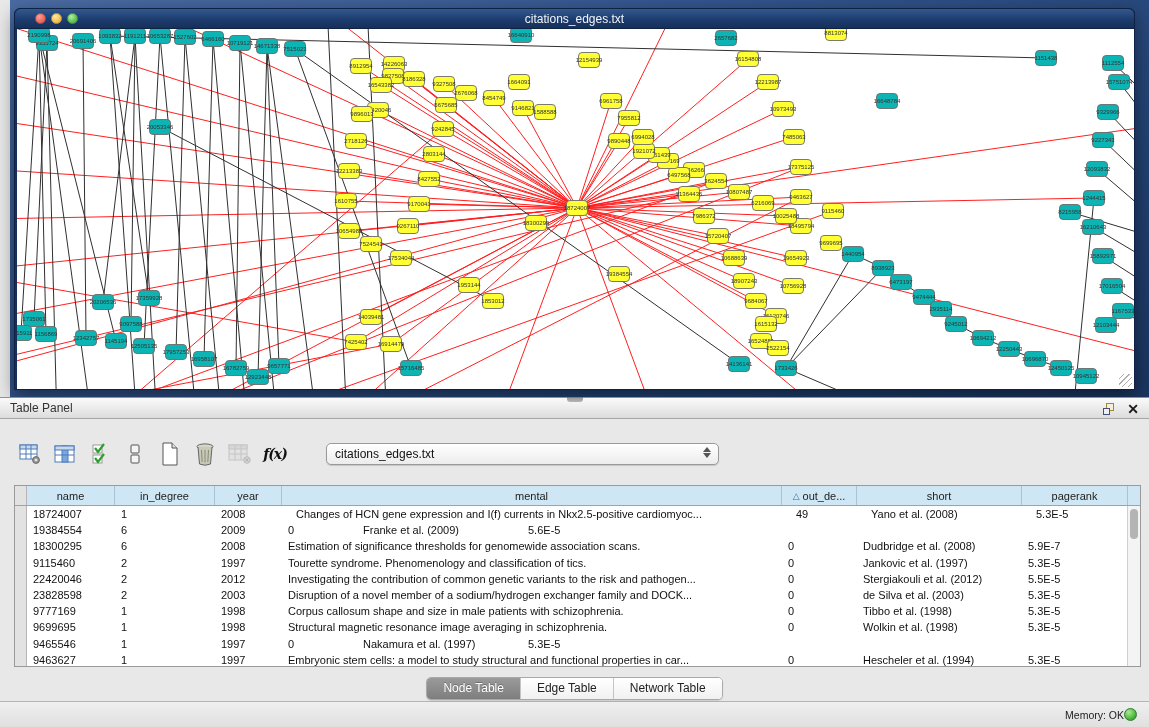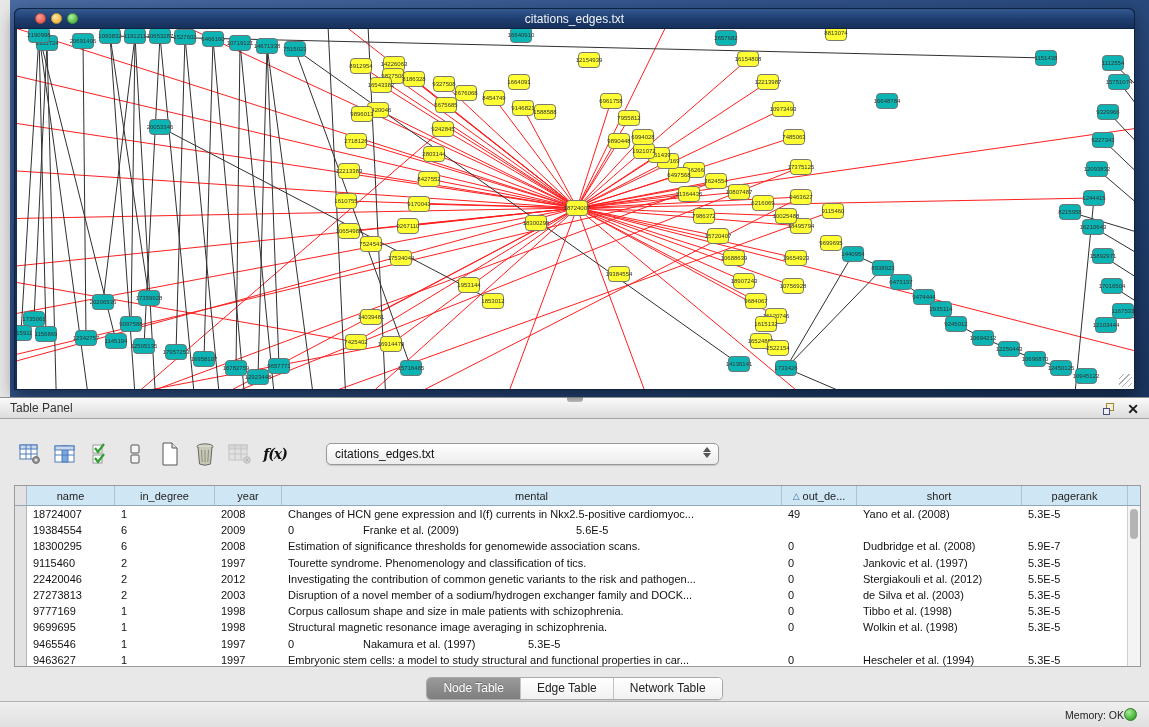--- a/index.html
+++ b/index.html
@@ -840,33 +840,33 @@
           <div class="hcell" style="width: 106px;">
             <span>pagerank</span>
           </div>
         </div>
       <div class="tbody" id="tbody">
           <div class="trow">
             <div class="gut" style="align-self: stretch;"></div>
             <div class="tcell" style="width: 88px;">18724007</div>
             <div class="tcell" style="width: 100px;">1</div>
             <div class="tcell" style="width: 67px;">2008</div>
-            <div class="tcell" style="width: 500px;">Changes of HCN gene expression and I(f) currents in Nkx2.5-positive cardiomyoc...</div>
+            <div class="tcell" style="width: 500px; margin-left: 8px;">Changes of HCN gene expression and I(f) currents in Nkx2.5-positive cardiomyoc...</div>
             <div class="tcell" style="width: 75px;">49</div>
             <div class="tcell" style="width: 165px;">Yano et al. (2008)</div>
             <div class="tcell" style="width: 106px;">5.3E-5</div>
           </div>
           <div class="trow">
             <div class="gut" style="align-self: stretch;"></div>
             <div class="tcell" style="width: 88px;">19384554</div>
             <div class="tcell" style="width: 100px;">6</div>
             <div class="tcell" style="width: 67px;">2009</div>
             <div class="tcell" style="width: 75px;">0</div>
             <div class="tcell" style="width: 165px;">Franke et al. (2009)</div>
-            <div class="tcell" style="width: 106px; margin-left: 48px;">5.6E-5</div>
+            <div class="tcell" style="width: 106px;">5.6E-5</div>
           </div>
           <div class="trow">
             <div class="gut" style="align-self: stretch;"></div>
             <div class="tcell" style="width: 88px;">18300295</div>
             <div class="tcell" style="width: 100px;">6</div>
             <div class="tcell" style="width: 67px;">2008</div>
             <div class="tcell" style="width: 500px;">Estimation of significance thresholds for genomewide association scans.</div>
             <div class="tcell" style="width: 75px;">0</div>
             <div class="tcell" style="width: 165px;">Dudbridge et al. (2008)</div>
             <div class="tcell" style="width: 106px;">5.9E-7</div>
@@ -886,21 +886,21 @@
             <div class="tcell" style="width: 88px;">22420046</div>
             <div class="tcell" style="width: 100px;">2</div>
             <div class="tcell" style="width: 67px;">2012</div>
             <div class="tcell" style="width: 500px;">Investigating the contribution of common genetic variants to the risk and pathogen...</div>
             <div class="tcell" style="width: 75px;">0</div>
             <div class="tcell" style="width: 165px;">Stergiakouli et al. (2012)</div>
             <div class="tcell" style="width: 106px;">5.5E-5</div>
           </div>
           <div class="trow">
             <div class="gut" style="align-self: stretch;"></div>
-            <div class="tcell" style="width: 88px;">27273813</div>
+            <div class="tcell" style="width: 88px;">23828598</div>
             <div class="tcell" style="width: 100px;">2</div>
             <div class="tcell" style="width: 67px;">2003</div>
             <div class="tcell" style="width: 500px;">Disruption of a novel member of a sodium/hydrogen exchanger family and DOCK...</div>
             <div class="tcell" style="width: 75px;">0</div>
             <div class="tcell" style="width: 165px;">de Silva et al. (2003)</div>
             <div class="tcell" style="width: 106px;">5.3E-5</div>
           </div>
           <div class="trow">
             <div class="gut" style="align-self: stretch;"></div>
             <div class="tcell" style="width: 88px;">9777169</div>

